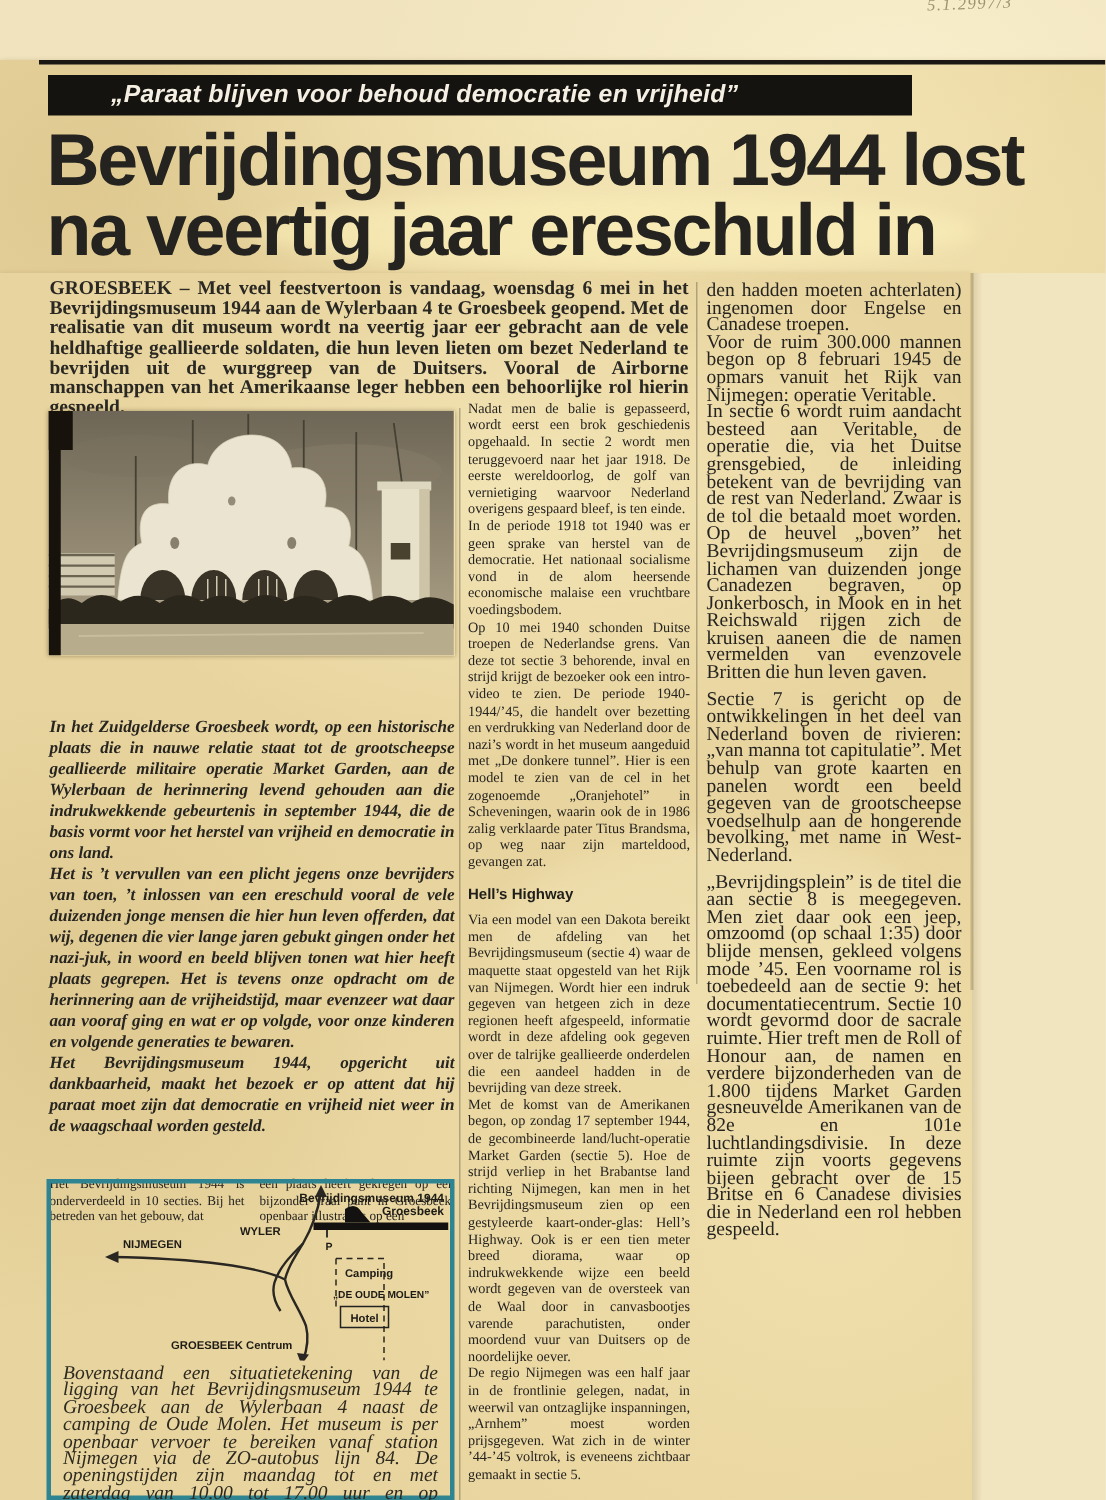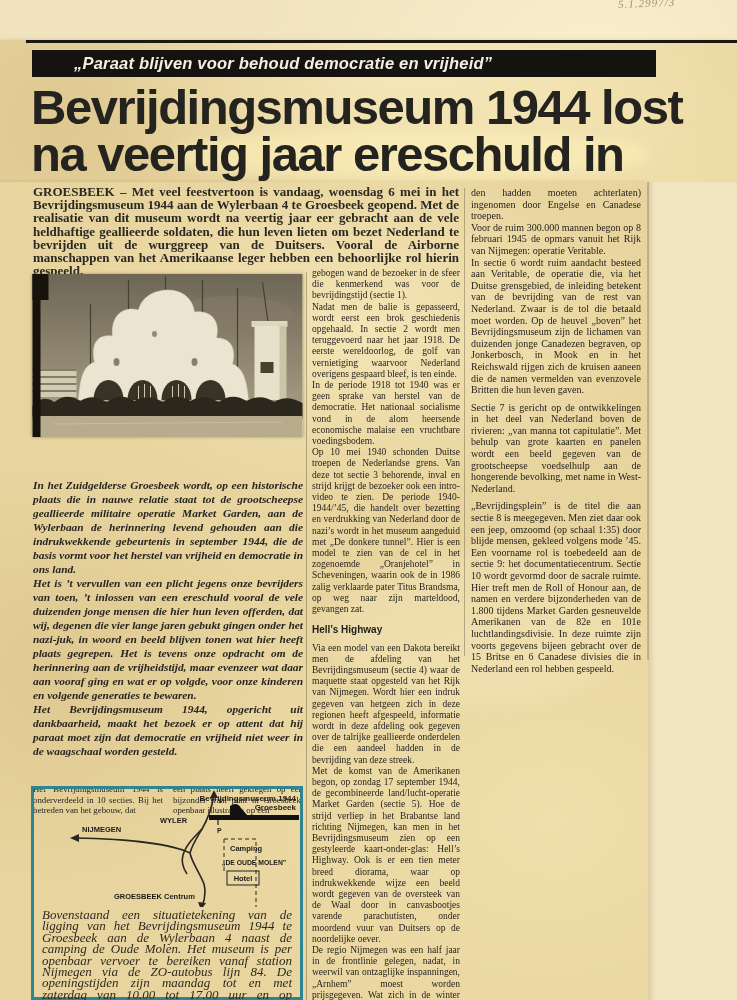--- a/index.html
+++ b/index.html
@@ -19,37 +19,37 @@
       radial-gradient(300px 300px at 8% 60%, rgba(205,180,120,.35), transparent 70%),
       #e8d49e;
     box-shadow:0 1px 4px rgba(96,70,20,.28);}
   .clip-top{left:0;top:40px;width:737px;height:142px;}
   .clip-body{left:0;top:182px;width:648px;height:818px;}
   .backing-right{position:absolute;left:648px;top:182px;width:89px;height:818px;
     background:linear-gradient(90deg, rgba(120,95,40,.18), transparent 8%), #f1e5c0;}
   .note{position:absolute;left:618px;top:-3px;font-style:italic;font-size:11px;
     color:#8a7c5a;opacity:.8;transform:rotate(-2deg);letter-spacing:1px;}
   .rule-top{position:absolute;left:26px;top:40px;width:711px;height:3px;background:#1b1813;}
-  .banner{position:absolute;left:32px;top:50px;width:624px;height:27px;background:#15130f;
+  .banner{position:absolute;left:32px;top:50px;width:576px;height:27px;background:#15130f;
     color:#f4efe2;font-family:"Liberation Sans",sans-serif;font-style:italic;font-weight:700;
     font-size:16.5px;line-height:27px;padding-left:42px;box-sizing:border-box;letter-spacing:.2px;}
   .headline{position:absolute;left:31px;top:84px;width:900px;
     font-family:"Liberation Sans",sans-serif;font-weight:700;color:#24231f;
     font-size:49px;line-height:47px;letter-spacing:-1.5px;white-space:nowrap;}
   .ghost{position:absolute;border-radius:50%;filter:blur(6px);pointer-events:none;}
   .ghost1{left:170px;top:130px;width:480px;height:48px;background:rgba(252,240,185,.6);}
   .ghost2{left:330px;top:555px;width:300px;height:150px;background:rgba(250,240,200,.3);filter:blur(10px);}
   .lede{position:absolute;left:33px;top:185px;width:426px;font-weight:700;
     font-size:13px;line-height:13.2px;text-align:justify;color:#2a2823;}
   .vrule{position:absolute;width:1px;background:rgba(40,35,25,.3);}
   .vrule-right{left:464px;top:188px;height:468px;}
   .vrule-left{left:306px;top:272px;height:728px;}
   .edge-right{position:absolute;left:647px;top:182px;width:2px;height:478px;background:rgba(90,70,30,.25);}
   .right-col{position:absolute;left:471px;top:187px;width:170px;
-    font-size:10px;line-height:11.6px;text-align:justify;}
+    font-size:13px;line-height:11.6px;text-align:justify;}
   .right-col p{margin:0;}
   .right-col p.gap{margin-top:6px;}
   .photo{position:absolute;left:32px;top:274px;width:271px;height:163px;
     box-shadow:0 0 3px rgba(60,45,15,.4);}
   .caption{position:absolute;left:34px;top:442px;width:266px;font-style:italic;font-weight:700;
     font-size:10.5px;line-height:13px;color:#2b2a24;}
   .left-bold{position:absolute;left:33px;top:478px;width:270px;font-weight:700;
     font-size:11.4px;line-height:14px;text-align:justify;color:#272520;font-style:italic;}
   .left-bold p{margin:0;}
   .two-col{position:absolute;left:33px;top:754px;width:270px;display:flex;gap:10px;
@@ -198,21 +198,20 @@
       <text x="196" y="62" font-family="Liberation Sans, sans-serif" font-size="7.5" font-weight="bold">Camping</text>
       <text x="188" y="76" font-family="Liberation Sans, sans-serif" font-size="6.8" font-weight="bold">„DE OUDE MOLEN”</text>
       <rect x="193" y="82" width="32" height="14" fill="none" stroke="#222" stroke-width="1"></rect>
       <text x="209" y="92" text-anchor="middle" font-family="Liberation Sans, sans-serif" font-size="7.5" font-weight="bold">Hotel</text>
       <text x="80" y="110" font-family="Liberation Sans, sans-serif" font-size="7.5" font-weight="bold">GROESBEEK Centrum</text>
     </svg>
     <div class="map-caption">Bovenstaand een situatietekening van de ligging van het Bevrijdingsmuseum 1944 te Groesbeek aan de Wylerbaan 4 naast de camping de Oude Molen. Het museum is per openbaar vervoer te bereiken vanaf station Nijmegen via de ZO-autobus lijn 84. De openingstijden zijn maandag tot en met zaterdag van 10.00 tot 17.00 uur en op zondagen en feestdagen van 12.00 tot 17.00 uur. De entreeprijs bedraagt f 4,– per persoon en f 3,– voor kinderen. Voor scholen is een speciaal tarief mogelijk.</div>
   </div>
 
   <div class="mid-col">
-    <p>gebogen wand de bezoeker in de sfeer die kenmerkend was voor de bevrijdingstijd (sectie 1).</p>
     <p>Nadat men de balie is gepasseerd, wordt eerst een brok geschiedenis opgehaald. In sectie 2 wordt men teruggevoerd naar het jaar 1918. De eerste wereldoorlog, de golf van vernietiging waarvoor Nederland overigens gespaard bleef, is ten einde.</p>
     <p>In de periode 1918 tot 1940 was er geen sprake van herstel van de democratie. Het nationaal socialisme vond in de alom heersende economische malaise een vruchtbare voedingsbodem.</p>
     <p>Op 10 mei 1940 schonden Duitse troepen de Nederlandse grens. Van deze tot sectie 3 behorende, inval en strijd krijgt de bezoeker ook een intro-video te zien. De periode 1940-1944/’45, die handelt over bezetting en verdrukking van Nederland door de nazi’s wordt in het museum aangeduid met „De donkere tunnel”. Hier is een model te zien van de cel in het zogenoemde „Oranjehotel” in Scheveningen, waarin ook de in 1986 zalig verklaarde pater Titus Brandsma, op weg naar zijn marteldood, gevangen zat.</p>
     <h3>Hell’s Highway</h3>
     <p>Via een model van een Dakota bereikt men de afdeling van het Bevrijdingsmuseum (sectie 4) waar de maquette staat opgesteld van het Rijk van Nijmegen. Wordt hier een indruk gegeven van hetgeen zich in deze regionen heeft afgespeeld, informatie wordt in deze afdeling ook gegeven over de talrijke geallieerde onderdelen die een aandeel hadden in de bevrijding van deze streek.</p>
     <p>Met de komst van de Amerikanen begon, op zondag 17 september 1944, de gecombineerde land/lucht-operatie Market Garden (sectie 5). Hoe de strijd verliep in het Brabantse land richting Nijmegen, kan men in het Bevrijdingsmuseum zien op een gestyleerde kaart-onder-glas: Hell’s Highway. Ook is er een tien meter breed diorama, waar op indrukwekkende wijze een beeld wordt gegeven van de oversteek van de Waal door in canvasbootjes varende parachutisten, onder moordend vuur van Duitsers op de noordelijke oever.</p>
     <p>De regio Nijmegen was een half jaar in de frontlinie gelegen, nadat, in weerwil van ontzaglijke inspanningen, „Arnhem” moest worden prijsgegeven. Wat zich in de winter ’44-’45 voltrok, is eveneens zichtbaar gemaakt in sectie 5.</p>
 
   </div>
 

